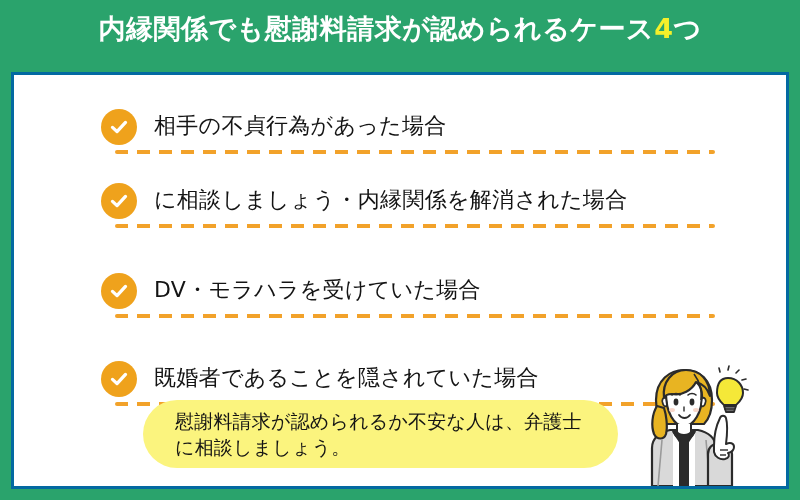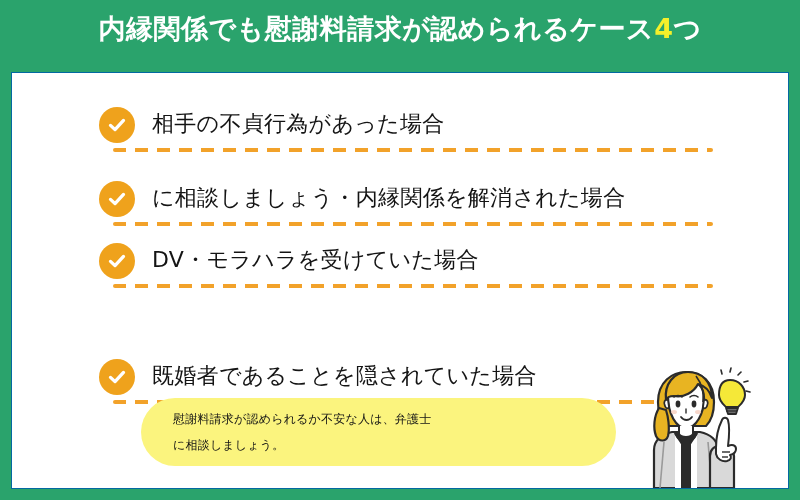--- a/index.html
+++ b/index.html
@@ -48,41 +48,41 @@
   }
 
   
   #card {
     position: absolute;
     left: 11px;
     top: 72px;
     width: 778px;
     height: 417px;
     background: #ffffff;
-    border: 1px solid #0369a1;
+    border: 3px solid #0369a1;
     overflow: hidden;
   }
 
   
   #checklist {
     position: absolute;
     left: 0; top: 0;
     width: 778px;
   }
 
   .check-row {
     position: absolute;
     left: 87px;
     width: 614px;
     height: 62px;
   }
 
   .check-row.r0 { top: 30px; }
   .check-row.r1 { top: 104px; }
-  .check-row.r2 { top: 166px; }
+  .check-row.r2 { top: 194px; }
   .check-row.r3 { top: 242px; margin-top: 40px; }
 
   .check-icon {
     position: absolute;
     left: 0;
     top: 4px;
     width: 36px;
     height: 36px;
     border-radius: 50%;
     background: #efa21c;
@@ -127,21 +127,21 @@
     width: 475px;
     height: 68px;
     background: #fbf47e;
     border-radius: 34px;
     display: flex;
     align-items: center;
   }
 
   #callout-text {
     padding: 0 22px 0 32px;
-    font-size: 12px;
+    font-size: 19px;
     font-weight: 500;
     color: #141414;
     line-height: 26px;
     letter-spacing: 0.2px;
   }
 
   
   #illustration {
     position: absolute;
     right: 22px;

